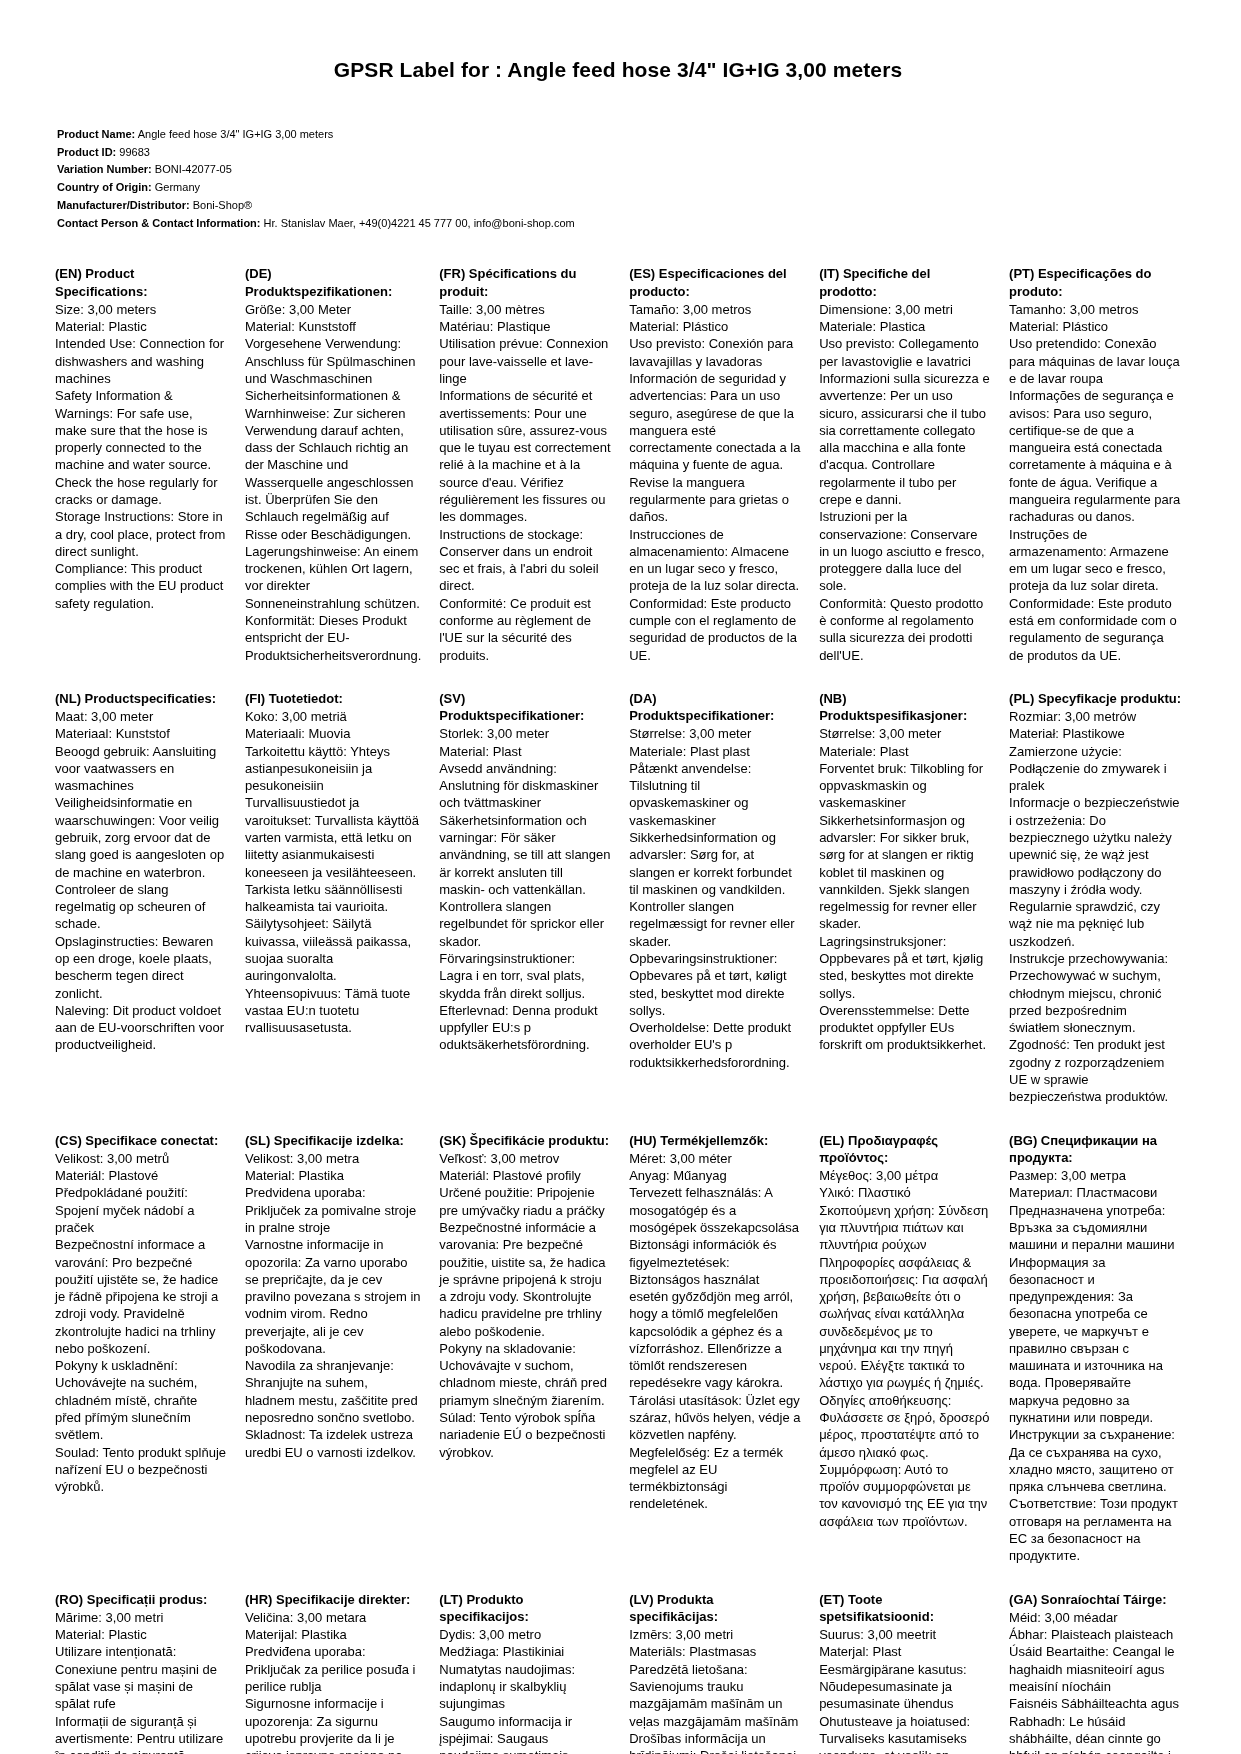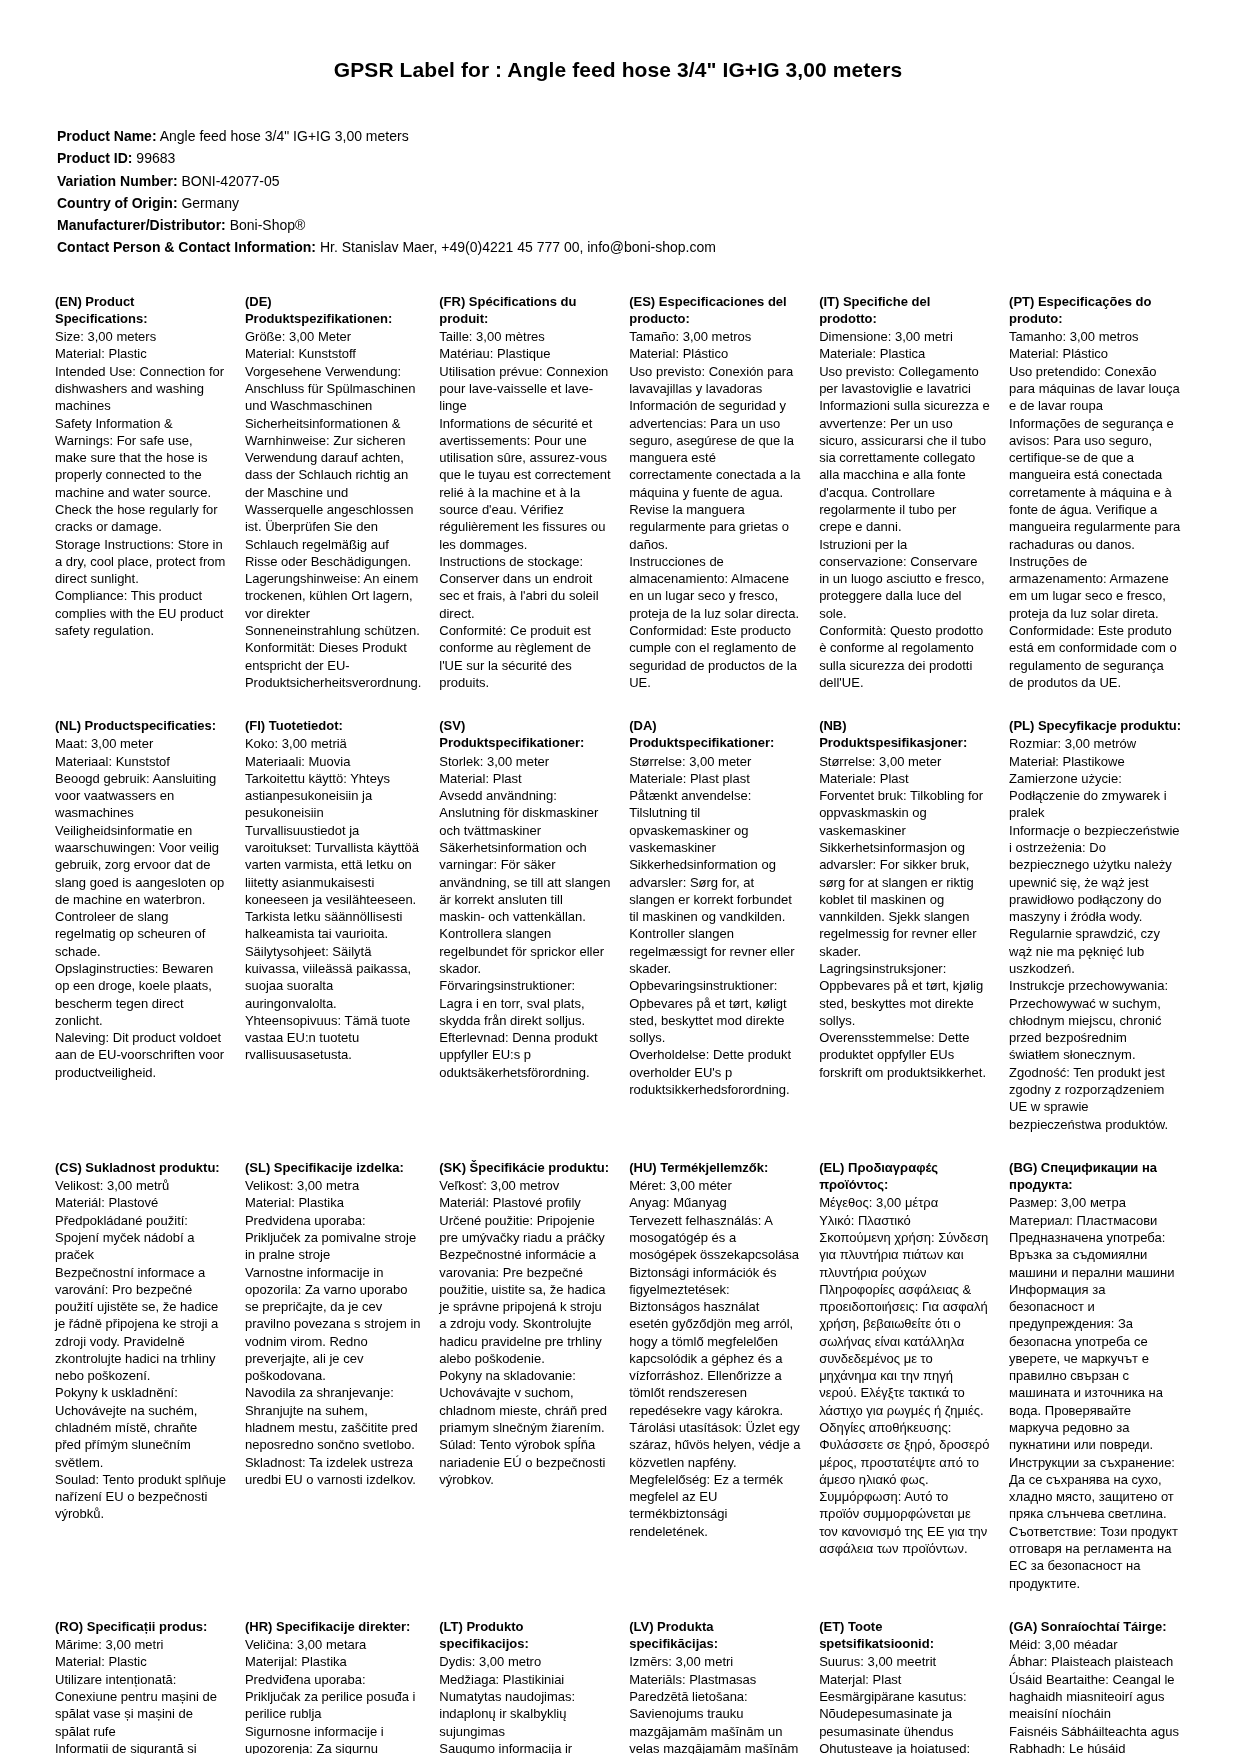--- a/index.html
+++ b/index.html
@@ -23,21 +23,21 @@
   }
   .doc-title {
     text-align: center;
     font-size: 21px;
     font-weight: bold;
     letter-spacing: 0.1px;
     margin: 10px 0 44px 0;
   }
   .meta {
     margin: 0 0 34px 2px;
-    font-size: 14px;
+    font-size: 11px;
     line-height: 1.52;
   }
   .meta .row {
     margin-bottom: 1px;
   }
   .meta .lbl {
     font-weight: bold;
   }
   .meta .val {
     font-weight: normal;
@@ -242,21 +242,21 @@
       <span class="head">(PL) Specyfikacje produktu:</span>
       <p>Rozmiar: 3,00 metrów
 Materiał: Plastikowe
 Zamierzone użycie: Podłączenie do zmywarek i pralek
 Informacje o bezpieczeństwie i ostrzeżenia: Do bezpiecznego użytku należy upewnić się, że wąż jest prawidłowo podłączony do maszyny i źródła wody. Regularnie sprawdzić, czy wąż nie ma pęknięć lub uszkodzeń.
 Instrukcje przechowywania: Przechowywać w suchym, chłodnym miejscu, chronić przed bezpośrednim światłem słonecznym.
 Zgodność: Ten produkt jest zgodny z rozporządzeniem UE w sprawie bezpieczeństwa produktów.</p>
     </div>
 
     <div class="spec-cell">
-      <span class="head">(CS) Sukladnost produktu:</span>
+      <span class="head">(CS) Specifikace conectat:</span>
       <p>Velikost: 3,00 metrů
 Materiál: Plastové
 Předpokládané použití: Spojení myček nádobí a praček
 Bezpečnostní informace a varování: Pro bezpečné použití ujistěte se, že hadice je řádně připojena ke stroji a zdroji vody. Pravidelně zkontrolujte hadici na trhliny nebo poškození.
 Pokyny k uskladnění: Uchovávejte na suchém, chladném místě, chraňte před přímým slunečním světlem.
 Soulad: Tento produkt splňuje nařízení EU o bezpečnosti výrobků.</p>
     </div>
     <div class="spec-cell">
       <span class="head">(SL) Specifikacije izdelka:</span>
       <p>Velikost: 3,00 metra

